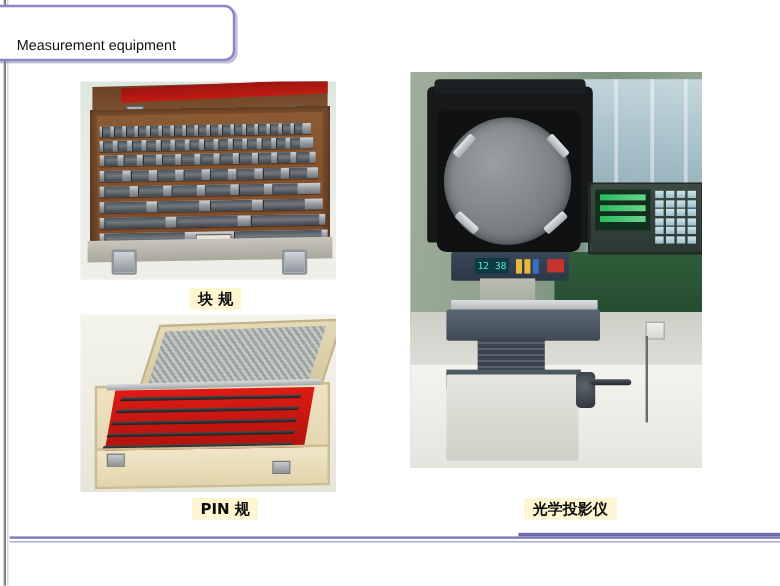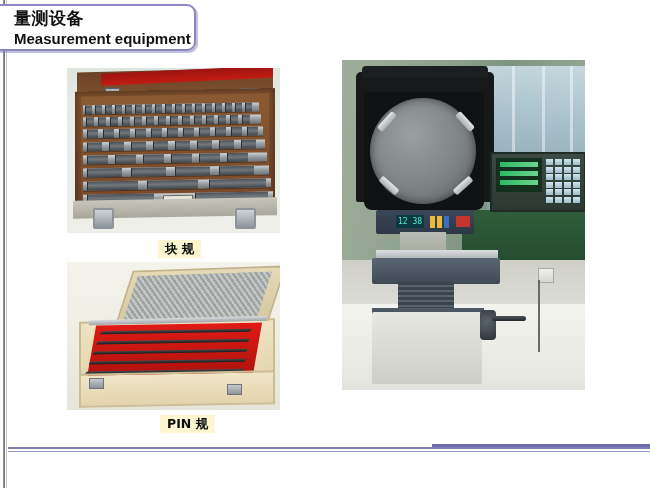--- a/index.html
+++ b/index.html
@@ -55,22 +55,22 @@
     color: #101010;
     letter-spacing: .5px;
     font-family: "DejaVu Sans", "Liberation Sans", sans-serif;
     line-height: 21px;
     white-space: nowrap;
   }
   .title-en {
     position: absolute;
     left: 22px;
     top: 24px;
-    font-size: 15px;
-    font-weight: bold;
+    font-size: 12px;
+    font-weight: normal;
     color: #111111;
     line-height: 17px;
     white-space: nowrap;
     font-family: "Liberation Sans", sans-serif;
   }
 
   
   .photo {
     position: absolute;
     overflow: hidden;
@@ -359,21 +359,20 @@
 </style>
 </head>
 <body>
 
 <div class="slide">
 
   <div class="left-rule"></div>
   <div class="left-rule-inner"></div>
 
   <div class="title-box">
-    <div class="title-cn">量测设备</div>
     <div class="title-en">Measurement equipment</div>
   </div>
 
   <div class="photo" id="photo-gauge-block">
     <div class="gb-lid">
       <div class="gb-lid-red"></div>
     </div>
     <div class="gb-hinge" style="left:38px;"></div>
     <div class="gb-hinge" style="left:172px;"></div>
 
@@ -556,18 +555,19 @@
     <div class="pj-column"></div>
     <div class="pj-stagetop"></div>
     <div class="pj-stage"></div>
     <div class="pj-bellows"></div>
     <div class="pj-bodytop"></div>
     <div class="pj-body"></div>
     <div class="pj-knob"></div>
     <div class="pj-handle"></div>
   </div>
 
+  <div class="caption" id="caption-projector">光学投影仪</div>
 
   <div class="footer-accent"></div>
   <div class="footer-rule-a"></div>
   <div class="footer-rule-b"></div>
 
 </div>
 
 </body></html>

